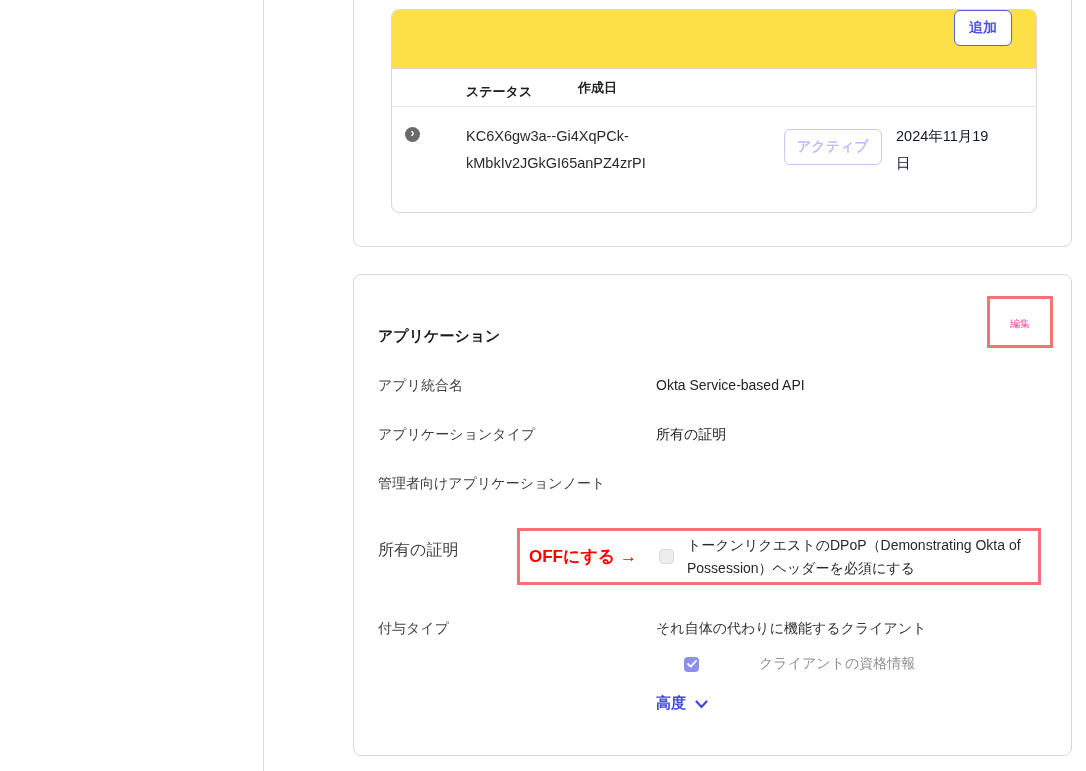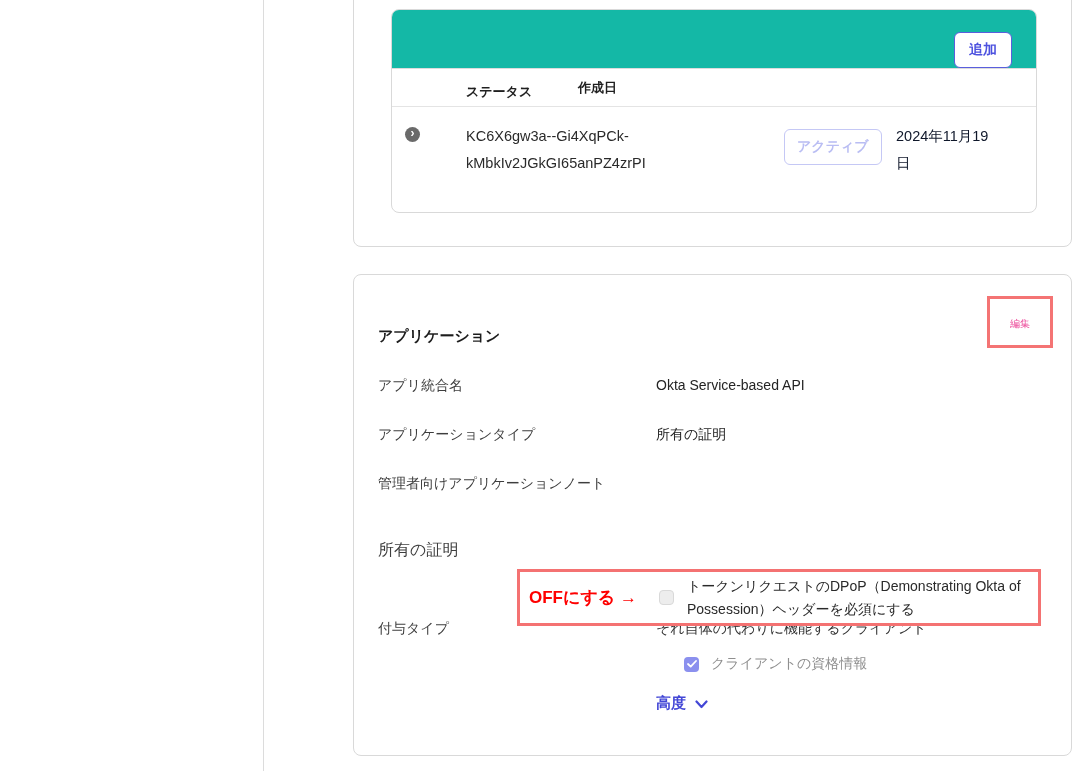--- a/index.html
+++ b/index.html
@@ -9,22 +9,22 @@
 
   .v-divider { position:absolute; left:263px; top:0; width:1px; height:771px; background:#dcdcdc; }
 
   .card { position:absolute; background:#fff; border:1px solid #d9d9d9; border-radius:8px; }
   #card-keys    { left:353px; top:-18px; width:719px; height:265px; }
   #card-general { left:353px; top:274px; width:719px; height:482px; padding:27px 24px 0 24px; }
 
   
   .keys-table { position:absolute; left:37px; top:26px; width:646px; height:204px;
                 border:1px solid #d9d9d9; border-radius:8px; overflow:hidden; background:#fff; }
-  .keys-head { height:59px; background:#14b8a6; border-bottom:1px solid #dcdcdc;
-               display:flex; align-items:flex-end; justify-content:flex-end; padding-right:24px; }
+  .keys-head { height:59px; background:#fde047; border-bottom:1px solid #dcdcdc;
+               display:flex; align-items:flex-start; justify-content:flex-end; padding-right:24px; }
   .add-btn { background:#fff; border:1px solid #5a5edd; border-radius:6px; color:#4d52df;
              font-size:14px; font-weight:bold; padding:8px 14px; cursor:pointer;
              font-family:inherit; }
   .cols { display:flex; align-items:center; height:38px; border-bottom:1px solid #e4e4e4;
           font-size:13px; font-weight:bold; color:#1f1f1f; }
   .c0 { width:74px; flex:none; }
   .c1 { flex:1; }
   .c2 { width:112px; flex:none;margin-top:8px; }
   .c3 { width:140px; flex:none; }
   .data-row { display:flex; padding-top:13px; }
@@ -45,29 +45,29 @@
   .edit-link { color:#ec4899; font-size:10px; font-weight:normal; text-decoration:none; cursor:pointer; }
   .gs-section { margin-top:25px; font-size:15px; font-weight:bold; color:#1c1c1c; }
 
   .frow { display:flex; margin-top:31px; font-size:14px; }
   .flabel { width:278px; flex:none; color:#3e3e3e; }
   .fvalue { color:#242424; }
 
   .pop-row { position:relative; margin-top:35px; height:58px; }
   .pop-row .flabel { padding-top:12px; }
   .pop-box { position:absolute; left:139px; top:0; width:524px; height:57px;
-             border:3px solid #f47272; display:flex; align-items:center; background:#fff;margin-top:41px; }
+             border:3px solid #f47272; display:flex; align-items:center; background:#fff; }
   .pop-annotation { color:#fe0000; font-weight:bold; font-size:17px; margin-left:9px; width:124px; flex:none; }
   .cb-unchecked { width:15px; height:15px; border-radius:4px; background:#ededed;
                   border:1px solid #d9d9d9; flex:none; margin-left:6px; }
   .pop-text { margin-left:13px; width:352px; font-size:14px; line-height:23px; color:#2a2a2a; }
 
   .grant-row { margin-top:34px; }
   .grant-val { font-size:14px; color:#333333; }
-  .cb-row { display:flex; align-items:center; margin-top:17px; margin-left:28px; }
+  .cb-row { display:flex; align-items:center; margin-top:17px; margin-left:28px;gap:48px; }
   .cb-checked { width:15px; height:15px; border-radius:4px; background:#8b90ee; flex:none;
                 display:flex; align-items:center; justify-content:center; }
   .cb-label { margin-left:12px; color:#8f8f8f; font-size:14px; }
   .adv-row { display:flex; align-items:center; margin-top:21px; cursor:pointer; }
   .adv-label { color:#4347d6; font-size:15px; font-weight:bold; }
   .adv-chev { margin-left:9px; margin-top:2px; }
 </style>
 </head>
 <body>
 

